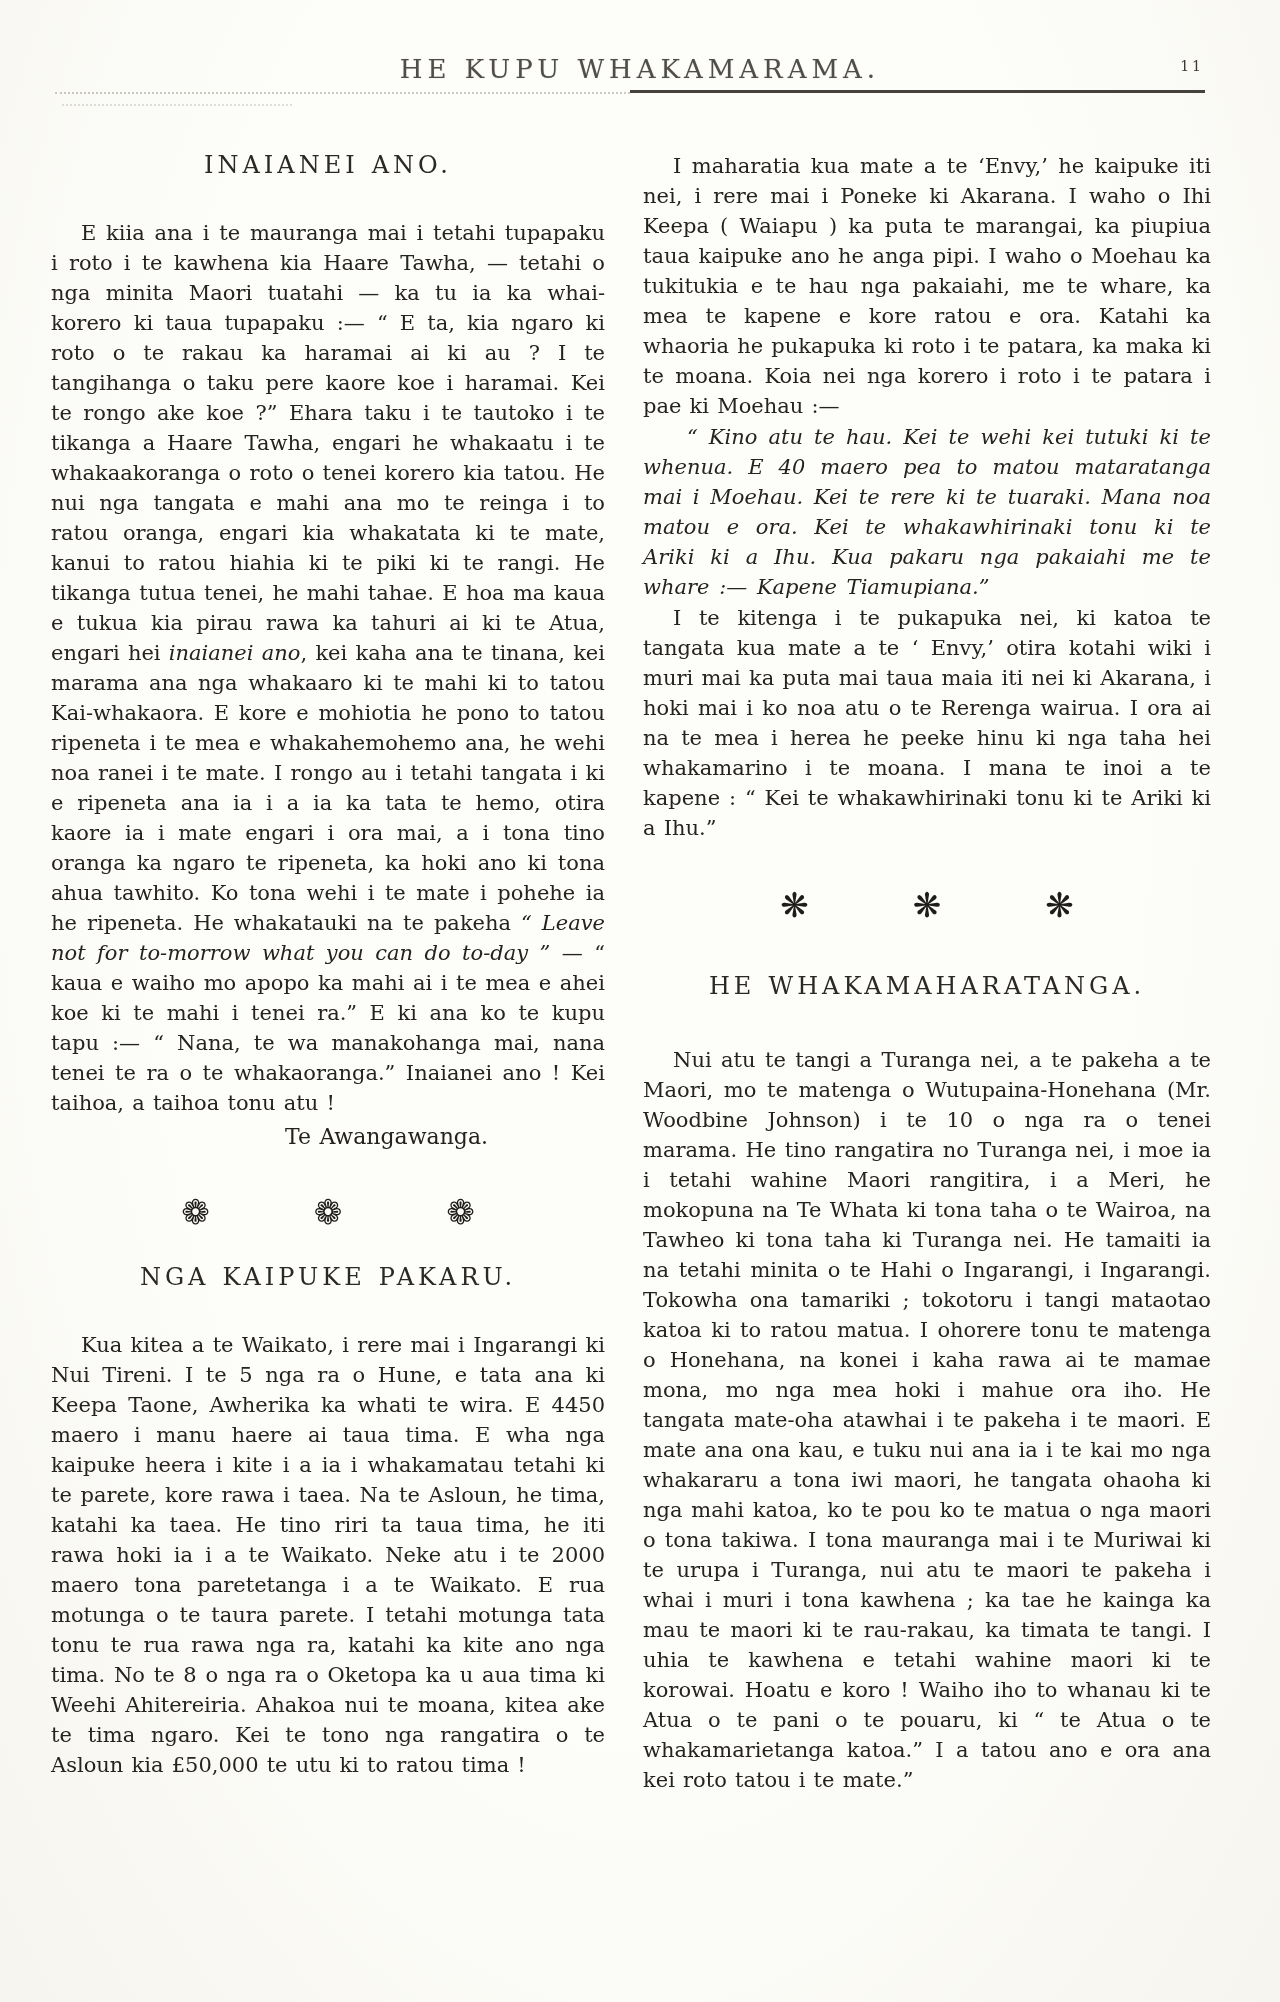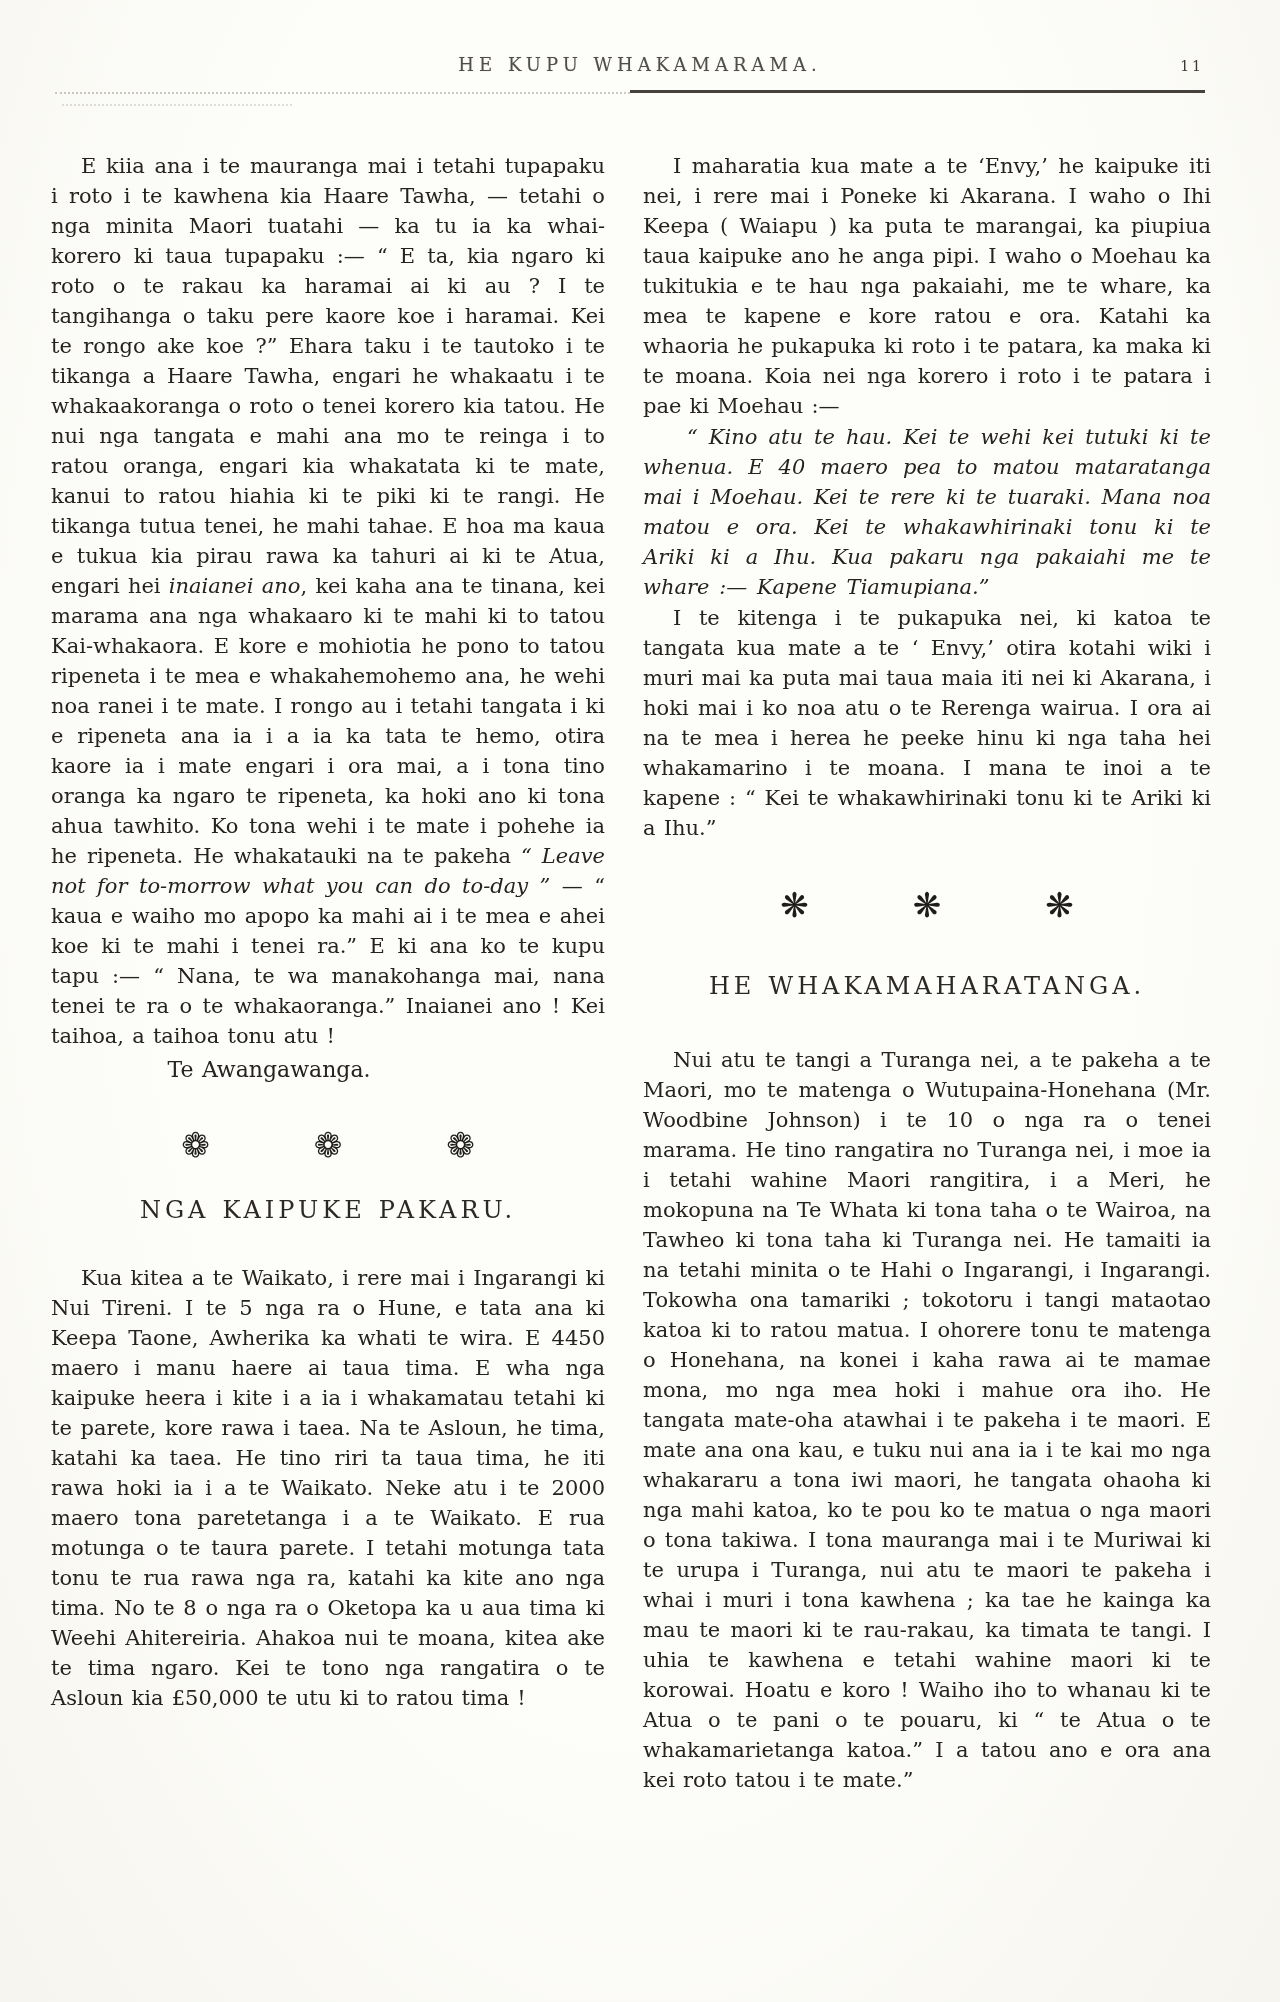--- a/index.html
+++ b/index.html
@@ -9,21 +9,21 @@
     margin:0 auto;
     background:#fcfbf7;
     background-image: radial-gradient(ellipse at 50% 38%, #fdfdfa 55%, #f6f5ef 100%);
     color:#26231f;
     font-family:"DejaVu Serif","Liberation Serif",serif;
     overflow:hidden;
   }
   .running-title {
     position:absolute; top:54px; left:0; width:100%;
     text-align:center;
-    font-size:18px; letter-spacing:5px;
+    font-size:26px; letter-spacing:5px;
     color:#3a3731; opacity:.88;
     text-shadow:0 0 1px rgba(60,55,48,.35);
   }
   .page-number {
     position:absolute; top:58px; right:76px;
     font-size:14px; letter-spacing:3px; color:#3a3731;
   }
   .header-rule {
     position:absolute; top:90px; left:55px; width:1150px;
     display:flex; height:4px;
@@ -47,21 +47,21 @@
     text-align:center; color:#2c2925;
     margin:0 0 38px 0; text-indent:0;
   }
   .col-right .section-heading { margin-bottom:44px; }
 
   .body-para { margin:1px; text-indent:30px; }
   .body-para .r { font-style:normal; }
   .body-para em { font-style:italic; }
   .letter { font-style:italic; text-indent:44px; word-spacing:3px; }
 
-  .signature { text-align:center; font-size:22px; margin-top:4px; text-indent:0; }
+  .signature { text-align:right; font-size:22px; margin-top:4px; text-indent:0; }
   .col-left  .signature { padding-right:118px; }
   .col-right .signature { padding-right:4px; }
 
   .ornaments {
     display:flex; justify-content:center; gap:104px;
     margin:40px 0 30px 0;
     font-family:"DejaVu Sans","Liberation Sans",sans-serif;
     font-size:34px; line-height:40px; color:#1f1d19; text-indent:0;
   }
   .col-right .ornaments { margin:42px 0 46px 0; }
@@ -77,20 +77,21 @@
   <div class="page-number">11</div>
 
   <div class="header-rule">
     <div class="rule-faint"></div>
     <div class="rule-dark"></div>
   </div>
   <div class="header-rule-sub"></div>
 
   <div class="columns">
     <div class="col col-left">
+        <h2 class="section-heading">INAIANEI ANO.</h2>
         <p class="body-para"><span class="r">E kiia ana i te mauranga mai i tetahi tupapaku i roto i te kawhena kia Haare Tawha, — tetahi o nga minita Maori tuatahi — ka tu ia ka whai-korero ki taua tupapaku :— “ E ta, kia ngaro ki roto o te rakau ka haramai ai ki au ?  I te tangihanga o taku pere kaore koe i haramai.  Kei te rongo ake koe ?”  Ehara taku i te tautoko i te tikanga a Haare Tawha, engari he whakaatu i te whakaakoranga o roto o tenei korero kia tatou.  He nui nga tangata e mahi ana mo te reinga i to ratou oranga, engari kia whakatata ki te mate, kanui to ratou hiahia ki te piki ki te rangi.  He tikanga tutua tenei, he mahi tahae.  E hoa ma kaua e tukua kia pirau rawa ka tahuri ai ki te Atua, engari hei </span><em>inaianei ano</em><span class="r">, kei kaha ana te tinana, kei marama ana nga whakaaro ki te mahi ki to tatou Kai-whakaora.  E kore e mohiotia he pono to tatou ripeneta i te mea e whakahemohemo ana, he wehi noa ranei i te mate.  I rongo au i tetahi tangata i ki e ripeneta ana ia i a ia ka tata te hemo, otira kaore ia i mate engari i ora mai, a i tona tino oranga ka ngaro te ripeneta, ka hoki ano ki tona ahua tawhito.  Ko tona wehi i te mate i pohehe ia he ripeneta.  He whakatauki na te pakeha </span><em>“ Leave not for to-morrow what you can do to-day ”</em><span class="r"> — “ kaua e waiho mo apopo ka mahi ai i te mea e ahei koe ki te mahi i tenei ra.”  E ki ana ko te kupu tapu :— “ Nana, te wa manakohanga mai, nana tenei te ra o te whakaoranga.”  Inaianei ano !  Kei taihoa, a taihoa tonu atu !</span></p>
         <div class="signature">Te Awangawanga.</div>
         <div class="ornaments">
           <span class="ornament">❁</span>
           <span class="ornament">❁</span>
           <span class="ornament">❁</span>
         </div>
         <h2 class="section-heading">NGA KAIPUKE PAKARU.</h2>
         <p class="body-para"><span class="r">Kua kitea a te Waikato, i rere mai i Ingarangi ki Nui Tireni.  I te 5 nga ra o Hune, e tata ana ki Keepa Taone, Awherika ka whati te wira.  E 4450 maero i manu haere ai taua tima.  E wha nga kaipuke heera i kite i a ia i whakamatau tetahi ki te parete, kore rawa i taea.  Na te Asloun, he tima, katahi ka taea.  He tino riri ta taua tima, he iti rawa hoki ia i a te Waikato.  Neke atu i te 2000 maero tona paretetanga i a te Waikato.  E rua motunga o te taura parete.  I tetahi motunga tata tonu te rua rawa nga ra, katahi ka kite ano nga tima.  No te 8 o nga ra o Oketopa ka u aua tima ki Weehi Ahitereiria.  Ahakoa nui te moana, kitea ake te tima ngaro.  Kei te tono nga rangatira o te Asloun kia £50,000 te utu ki to ratou tima !</span></p>
       </div>

